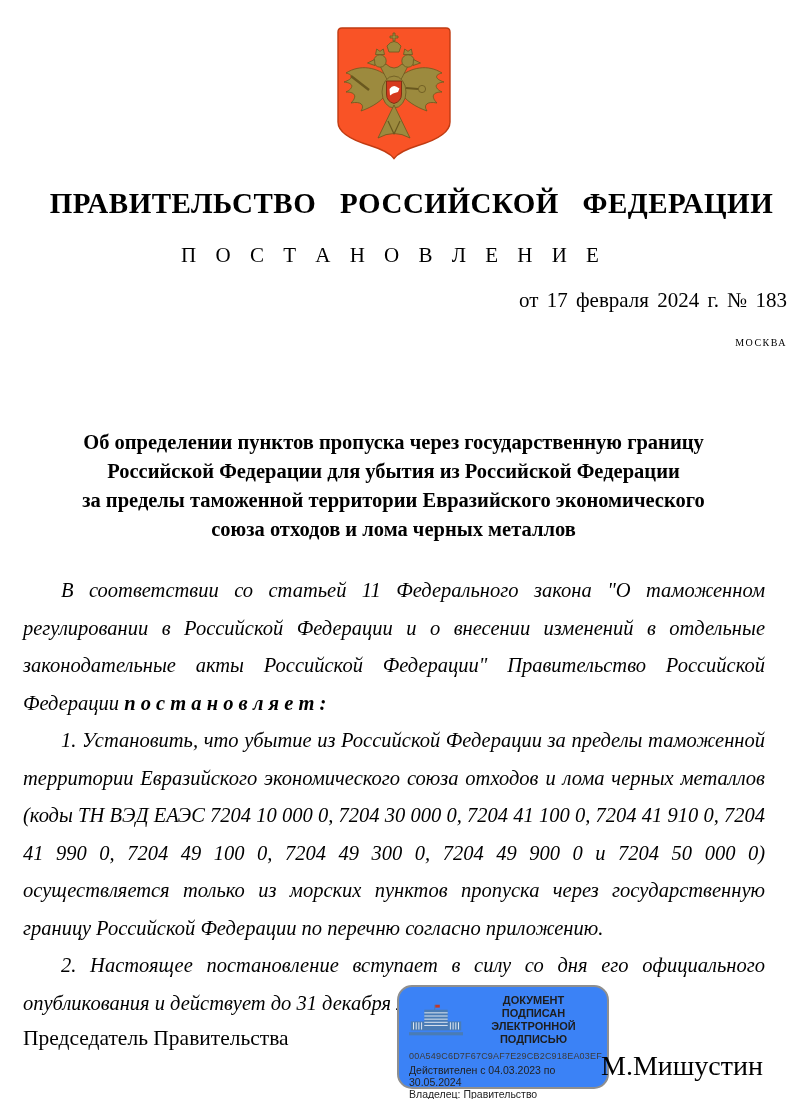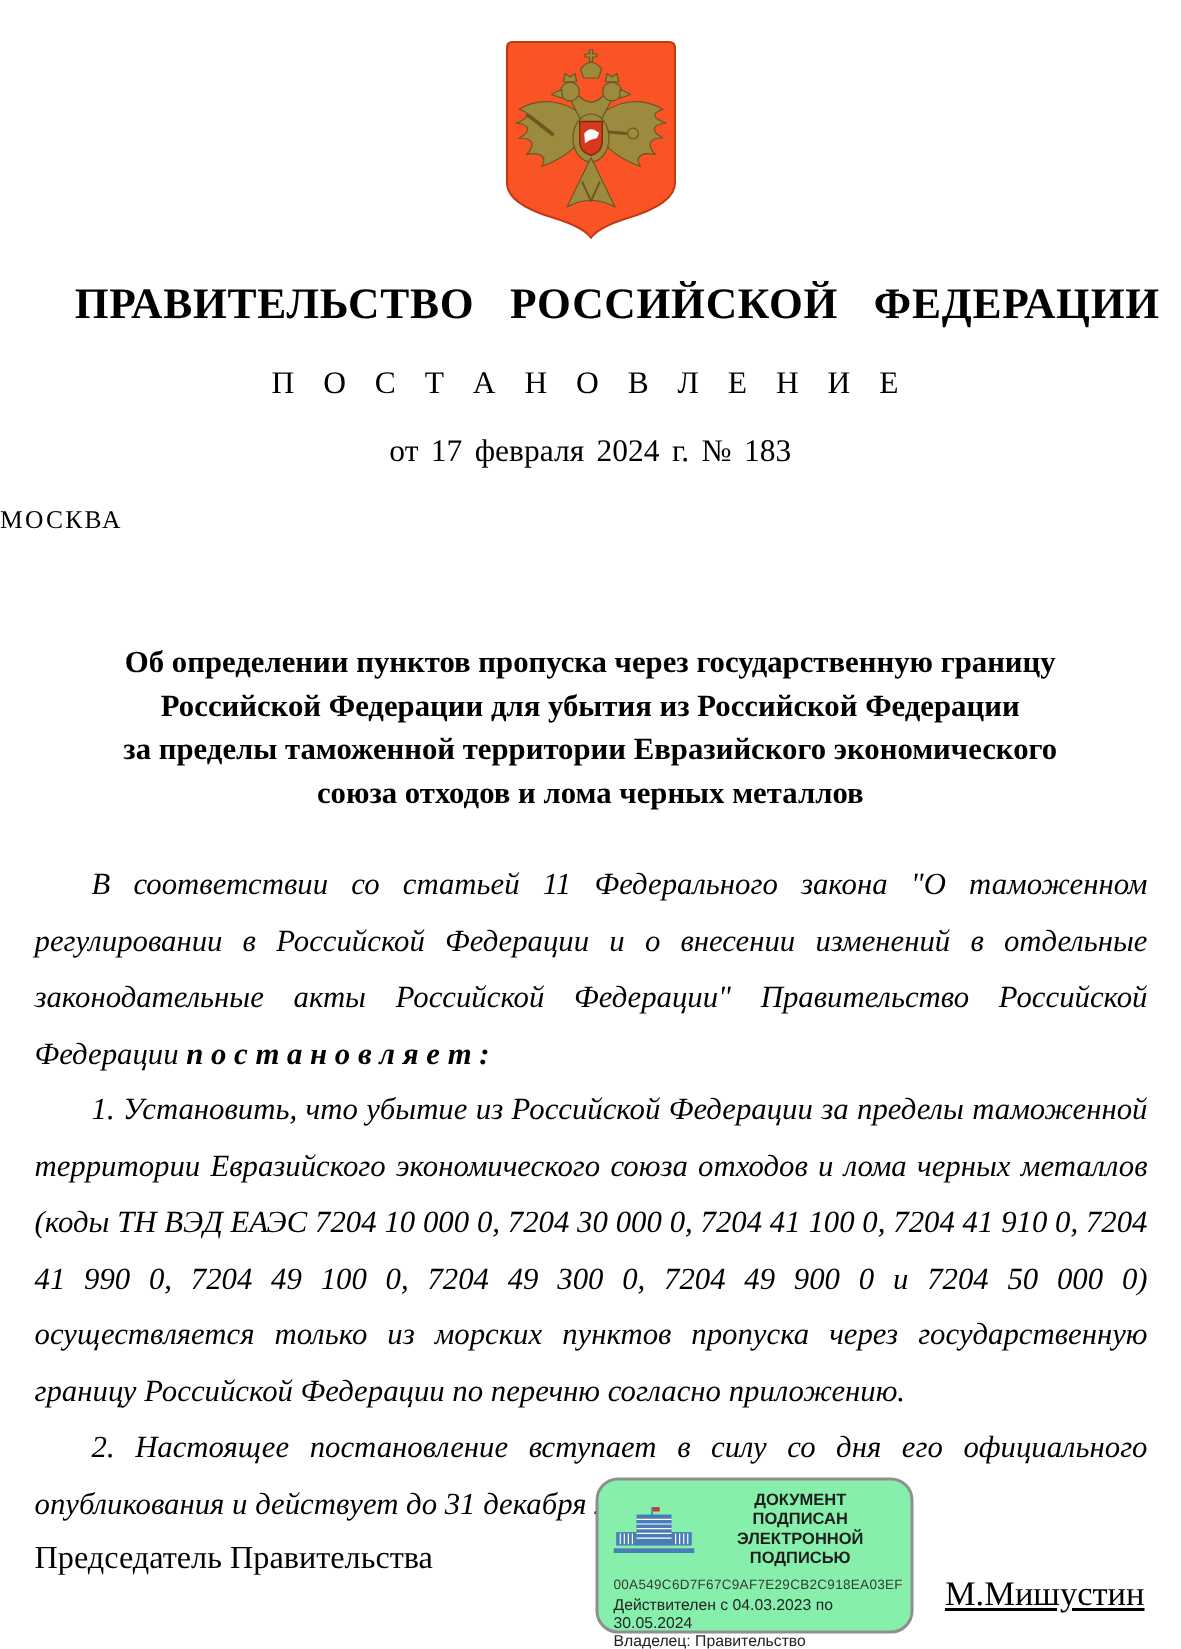--- a/index.html
+++ b/index.html
@@ -24,57 +24,56 @@
     white-space: nowrap;
     padding-left: 36px;
   }
   .doc-type {
     position: absolute; top: 243px; left: 0; right: 0;
     text-align: center;
     font-size: 21px; letter-spacing: 7px;
   }
   .date-line {
     position: absolute; top: 288px; left: 0; right: 0;
-    text-align: center;
+    text-align: right;
     font-size: 21px; word-spacing: 3px;
   }
   .city {
     position: absolute; top: 337px; left: 0; right: 0;
-    text-align: left;
-    font-size: 17px; letter-spacing: 1.5px;
+    text-align: right;
+    font-size: 10px; letter-spacing: 1.5px;
   }
   .doc-title {
     position: absolute; top: 428px; left: 30px; right: 30px;
     text-align: center;
     font-size: 20.5px; font-weight: bold;
     line-height: 29px;
   }
   .body-text {
     position: absolute; top: 572px; left: 23px; right: 22px;
     font-size: 20.5px; line-height: 37.5px;
     text-align: justify;
   }
   .body-text p { margin: 0; text-indent: 38px; font-style: italic; }
   .decree-word { font-weight: bold; }
   .sig-position {
     position: absolute; top: 1021px; left: 23px; width: 302px;
     font-size: 21.5px; line-height: 35px;
   }
   .sig-name {
     position: absolute; top: 1050px; right: 24px;
-    font-size: 23px;
-    text-decoration: underline;
+    font-size: 28px;
   }
   .stamp {
     position: absolute; left: 397px; top: 985px;
     width: 212px; height: 104px;
     box-sizing: border-box;
     border: 2px solid #8f8f8f;
     border-radius: 15px;
-    background: #86efac;
+    background: #3b82f6;
     font-family: "Liberation Sans", sans-serif;
     padding: 7px 10px 4px 10px;
   }
   .stamp-header { display: flex; align-items: center; gap: 7px; }
   .stamp-building { width: 54px; height: 33px; flex: 0 0 auto; }
   .stamp-title {
     flex: 1; text-align: center;
     font-size: 11px; font-weight: bold; line-height: 13px;
     color: #1d1d1d;
   }

